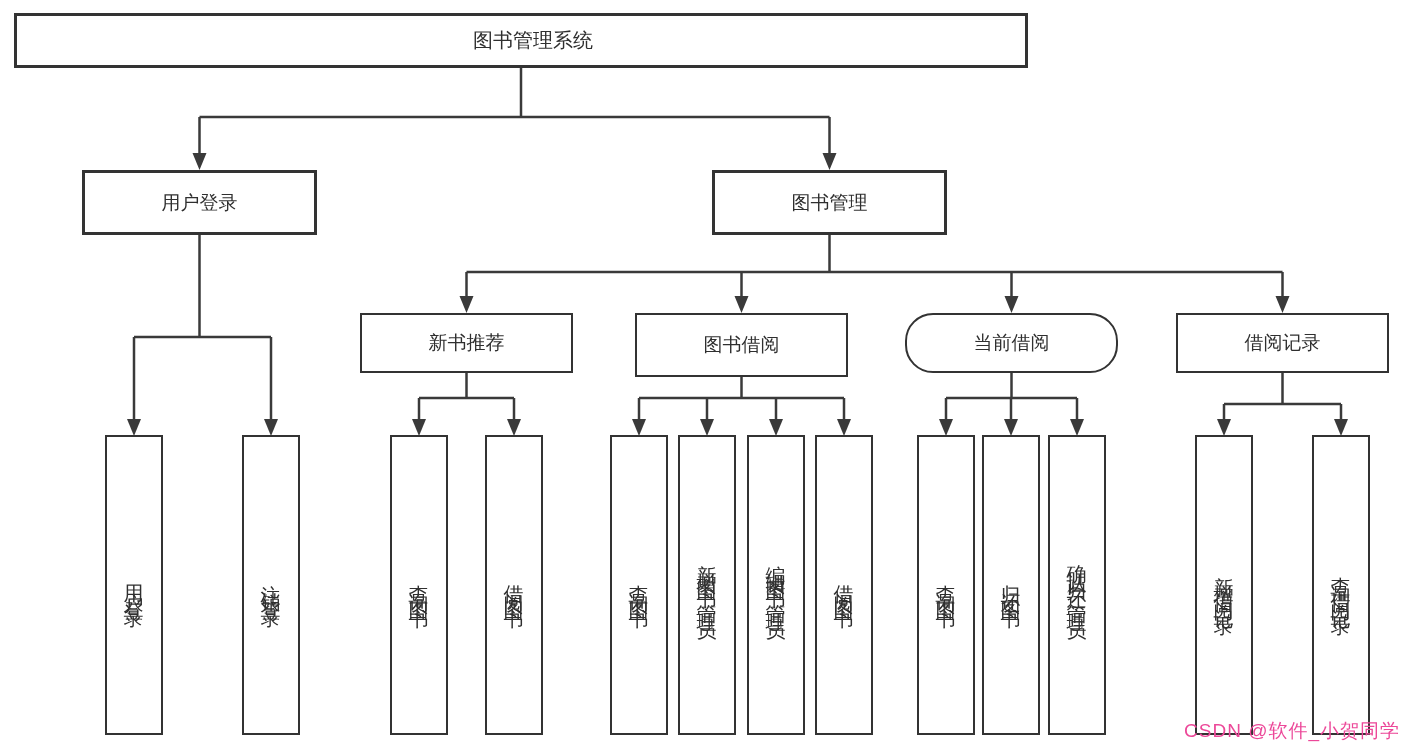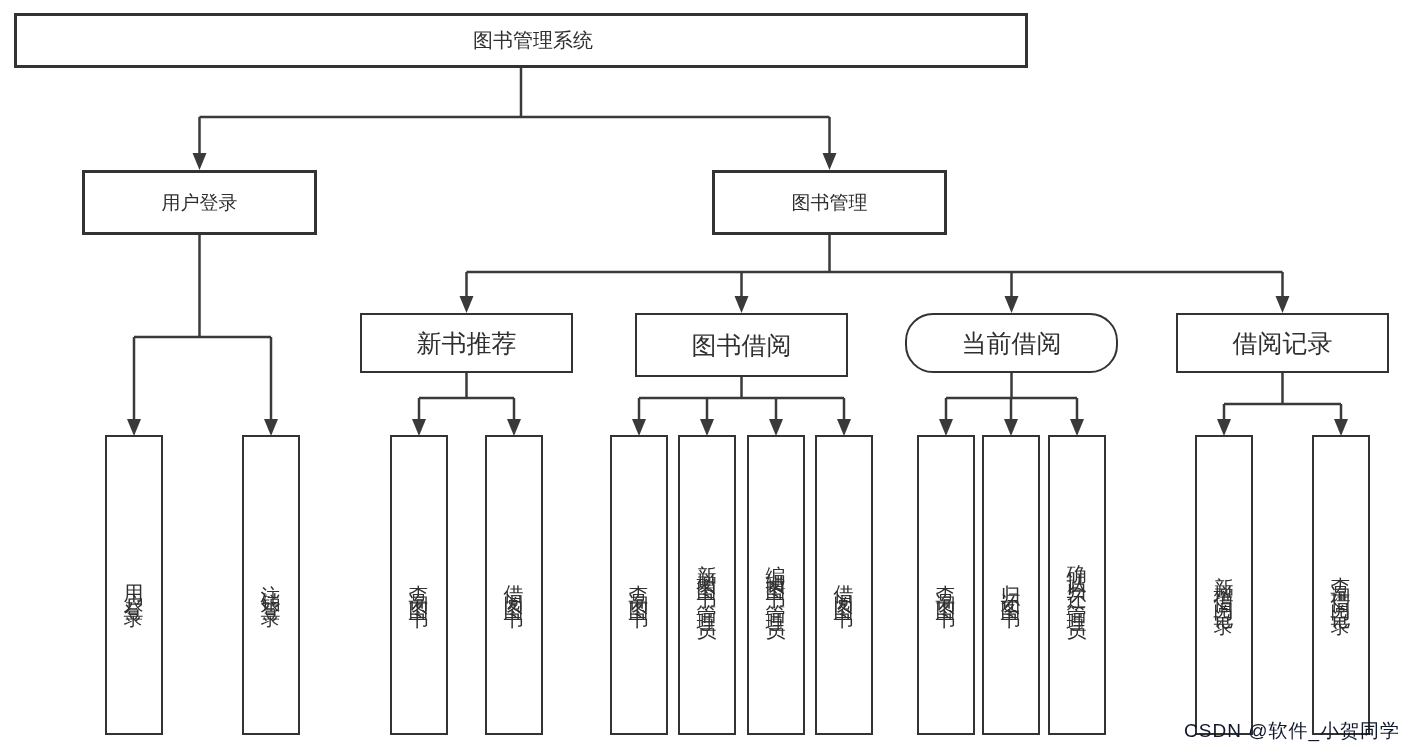--- a/index.html
+++ b/index.html
@@ -29,34 +29,34 @@
     box-sizing: border-box;
     background: #ffffff;
     display: flex;
     align-items: center;
     justify-content: center;
     color: #2f2f2f;
     text-align: center;
   }
   .node.l1 { border: 3px solid #333333; font-size: 20px; padding-left: 24px; }
   .node.l2 { border: 3px solid #333333; font-size: 19px; }
-  .node.l3 { border: 2px solid #333333; font-size: 25px; }
+  .node.l3 { border: 2px solid #333333; font-size: 19px; }
   .node.leaf { border: 2px solid #333333; font-size: 20px; }
   .leaf .vtext {
     writing-mode: vertical-rl;
     letter-spacing: 8px;
     line-height: 1;
     white-space: nowrap;
   }
   .watermark {
     position: absolute;
     right: 5px;
     bottom: 3px;
     font-size: 19px;
-    color: #0f172a;
+    color: #ec4899;
     letter-spacing: 1px;
     white-space: nowrap;
   }
 </style>
 </head>
 <body>
 
 <div class="canvas">
 
   <svg class="connectors" viewBox="0 0 1405 747">

